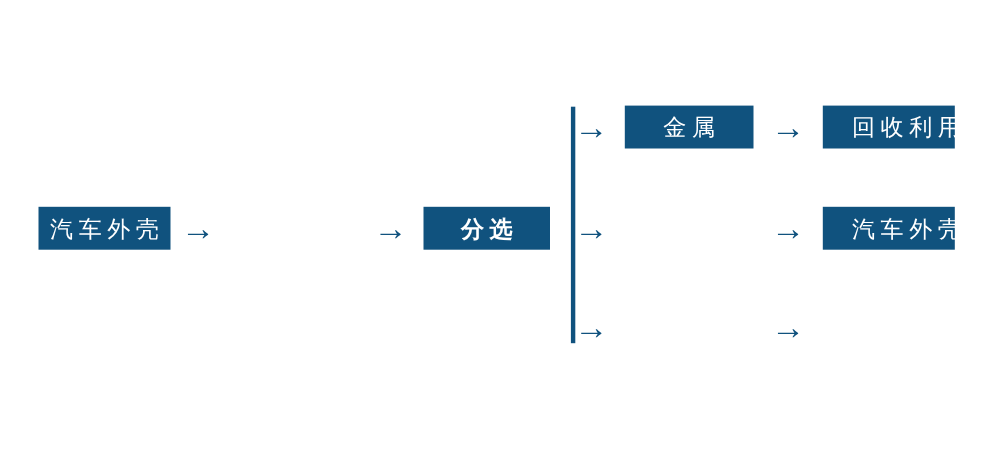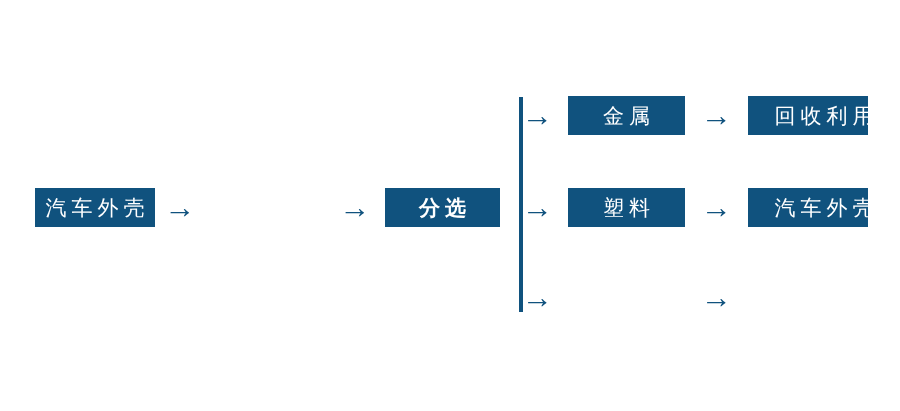--- a/index.html
+++ b/index.html
@@ -80,20 +80,19 @@
   <div class="node blue n-sort">分选</div>
 
   <div class="vline"></div>
 
   <div class="arrow branch a-branch row-0">→</div>
   <div class="node blue n-src row-0">金属</div>
   <div class="arrow a-mid row-0">→</div>
   <div class="node blue n-res row-0">回收利用</div>
 
   <div class="arrow branch a-branch row-1">→</div>
-  <div class="node blue n-src row-1">塑料</div>
   <div class="arrow a-mid row-1">→</div>
   <div class="node blue n-res row-1">汽车外壳</div>
 
   <div class="arrow branch a-branch row-2">→</div>
   <div class="arrow a-mid row-2">→</div>
 
 </div>
 
 </body></html>

